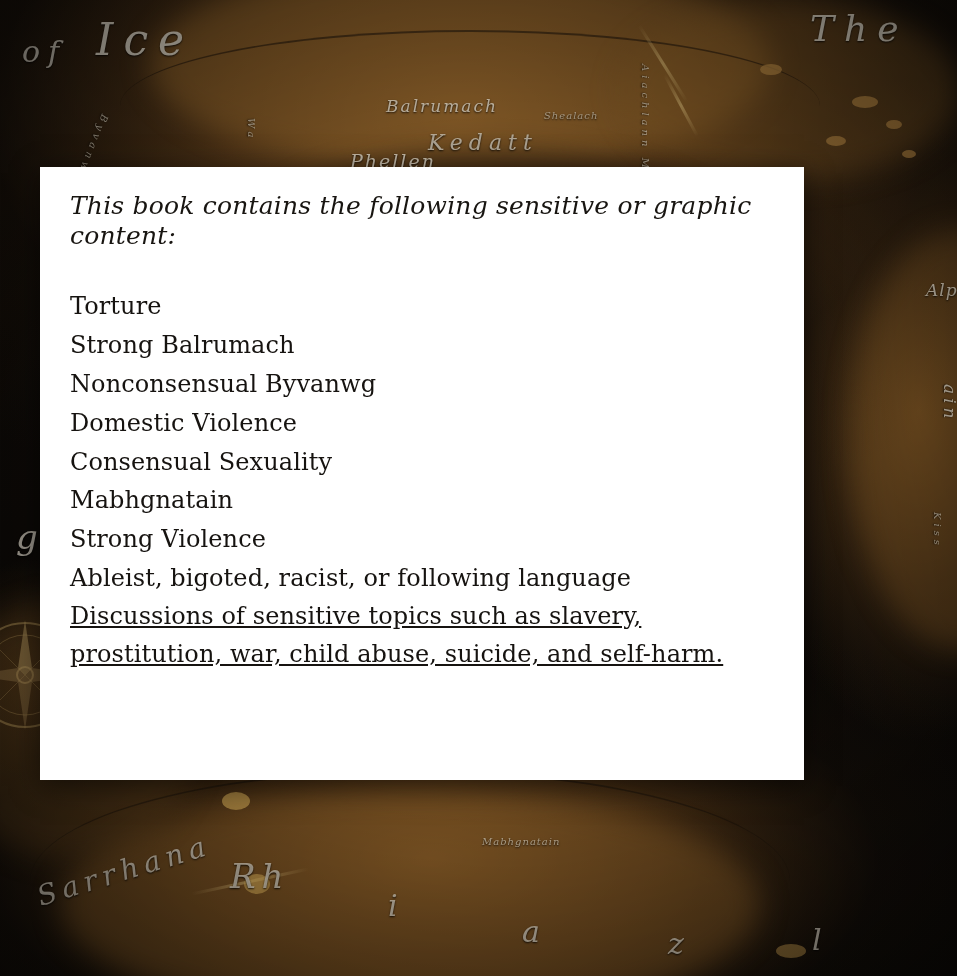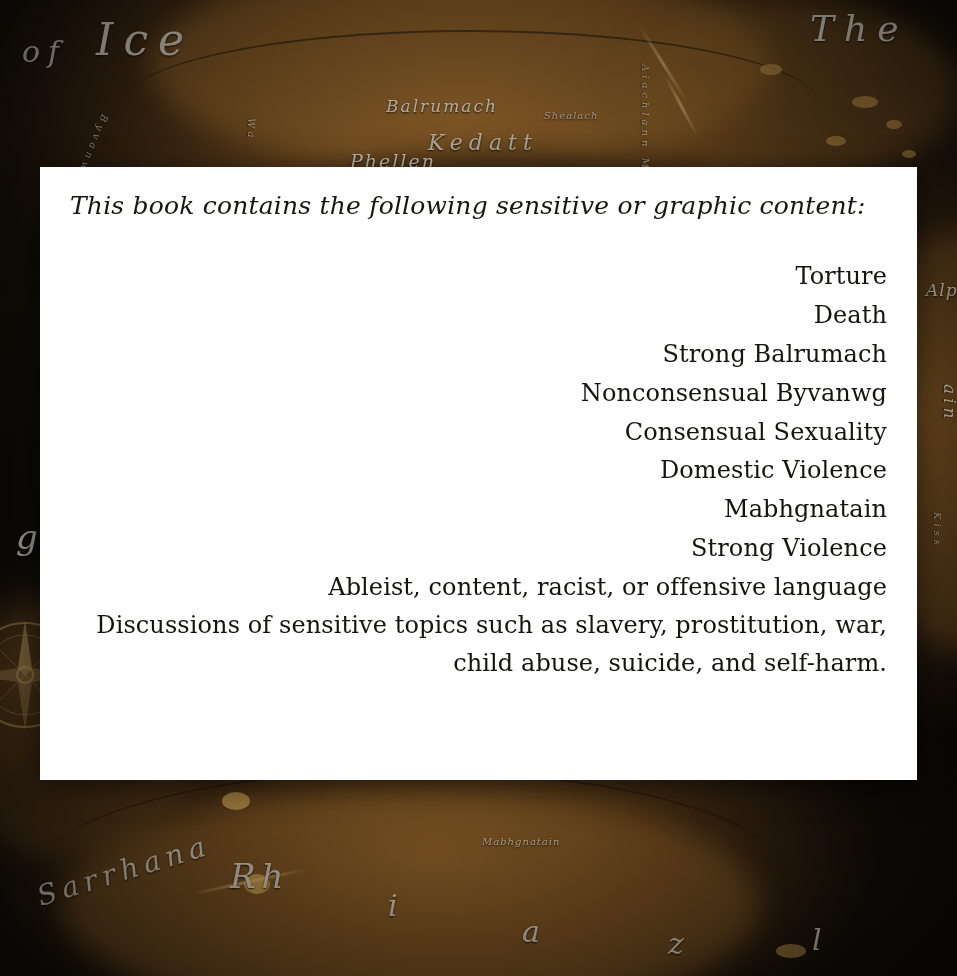--- a/index.html
+++ b/index.html
@@ -110,51 +110,51 @@
     height: 118px;
     pointer-events: none;
     opacity: 0.75;
   }
 
   
   #content-warning-card {
     position: absolute;
     left: 40px;
     top: 167px;
-    width: 877px;
+    width: 764px;
     height: 613px;
     background: #ffffff;
     box-shadow: 0 6px 26px rgba(0,0,0,0.55);
     box-sizing: border-box;
     padding: 24px 30px 0 30px;
   }
   #warning-heading {
     font-family: "DejaVu Serif", serif;
     font-style: italic;
     font-size: 25px;
     color: #181511;
     margin: 0 0 0 0;
     line-height: 1.2;
     letter-spacing: 0.2px;
   }
   #warning-list {
     list-style: none;
     margin: 36px 0 16px 0;
     padding: 0;
-    text-align: right;
   }
   #warning-list li {
     font-family: "DejaVu Serif", serif;
     font-size: 24px;
     color: #161310;
     line-height: 1.62;
     letter-spacing: 0.1px;
   }
   #warning-list li.wrapped {
     line-height: 1.58;
+    text-decoration: underline;
   }
 </style>
 </head>
 <body>
 
 <div id="map-backdrop">
   <div class="land-blob" style="left:150px; top:-40px; width:620px; height:210px; background:rgba(150,104,44,0.5);"></div>
   <div class="land-blob" style="left:620px; top:0px; width:340px; height:180px; background:rgba(126,86,36,0.45);"></div>
   <div class="land-blob" style="left:850px; top:230px; width:220px; height:420px; background:rgba(132,90,38,0.4);"></div>
   <div class="land-blob" style="left:60px; top:790px; width:700px; height:230px; background:rgba(140,96,40,0.45);"></div>
@@ -211,23 +211,22 @@
 <div class="map-label mid" style="left:812px; top:922px; font-size:30px;">l</div>
 <div class="map-label big" style="left:16px; top:522px; font-size:34px; letter-spacing:2px; line-height:0.9;">ge</div>
 <div class="map-label tiny vertical" style="left:932px; top:512px;">Kiss</div>
 
 <div class="vignette"></div>
 
 <div id="content-warning-card">
   <p id="warning-heading">This book contains the following sensitive or graphic content:</p>
   <ul id="warning-list">
     <li>Torture</li>
-    <li>Death</li>
     <li>Strong Balrumach</li>
     <li>Nonconsensual Byvanwg</li>
+    <li>Domestic Violence</li>
     <li>Consensual Sexuality</li>
-    <li>Domestic Violence</li>
     <li>Mabhgnatain</li>
     <li>Strong Violence</li>
-    <li>Ableist, content, racist, or offensive language</li>
+    <li>Ableist, bigoted, racist, or following language</li>
     <li class="wrapped">Discussions of sensitive topics such as slavery, prostitution, war, child abuse, suicide, and self-harm.</li>
   </ul>
 </div>
 
 </body></html>

